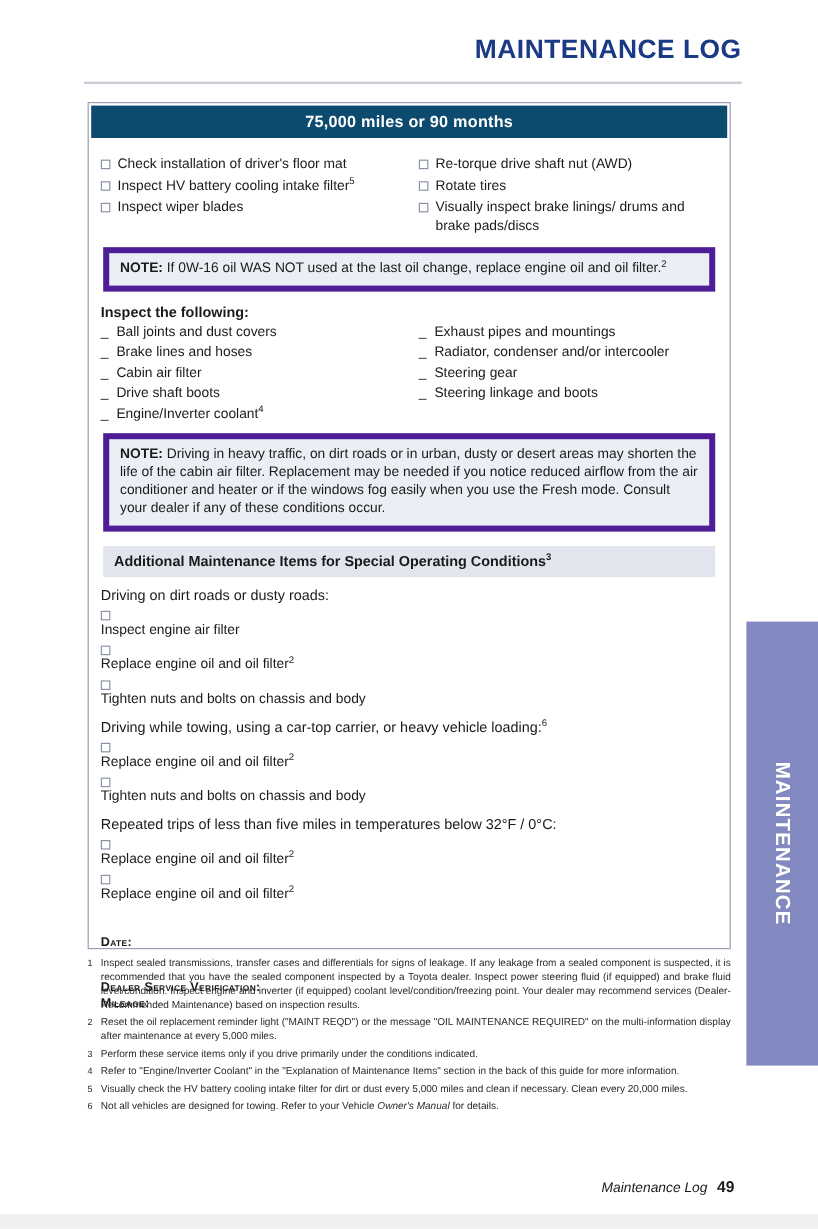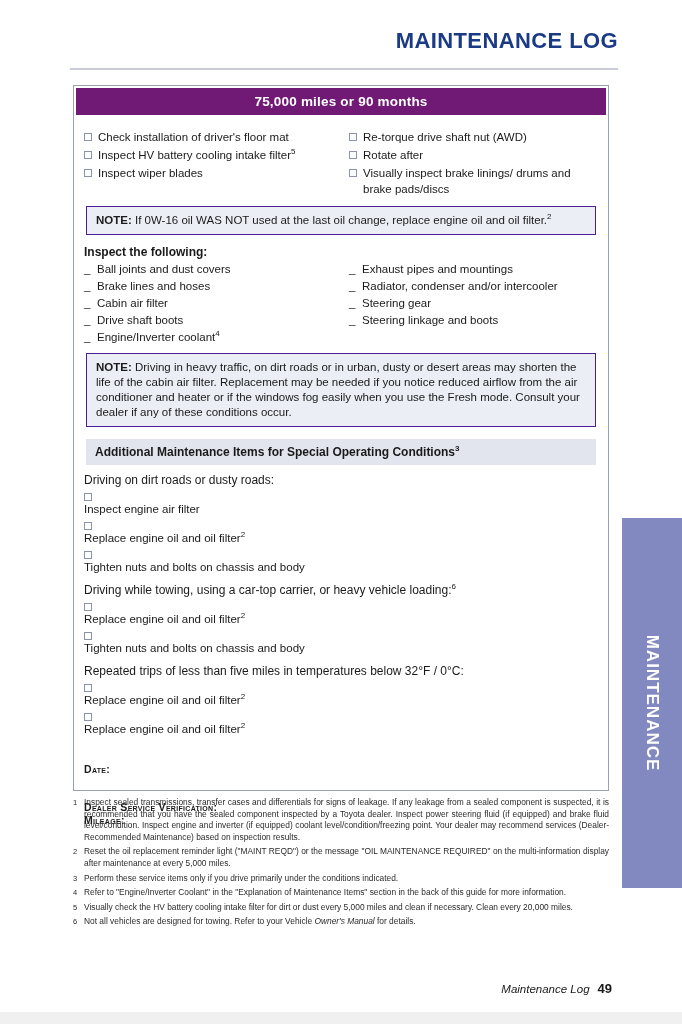--- a/index.html
+++ b/index.html
@@ -54,21 +54,21 @@
     width: 536px;
     height: 706px;
     border: 1px solid #9aa0b4;
     box-sizing: border-box;
     background: #ffffff;
   }
 
   .interval-bar {
     margin: 2px 2px 0 2px;
     height: 27px;
-    background: #701a75;
+    background: #0c4a6e;
     color: #ffffff;
     font-size: 13.5px;
     font-weight: bold;
     display: flex;
     align-items: center;
     justify-content: center;
     letter-spacing: 0.2px;
   }
 
   .inner {
@@ -101,21 +101,21 @@
     margin-top: 4px;
     margin-right: 6px;
     flex: 0 0 auto;
     background: #fff;
   }
   .cb-label { flex: 1 1 auto; }
   sup { font-size: 8px; line-height: 0; vertical-align: super; }
 
   
   .note {
-    border: 1px solid #4c1d95;
+    border: 5px solid #4c1d95;
     background: #eceef5;
     box-sizing: border-box;
     font-size: 11.5px;
     line-height: 15px;
     padding: 6px 9px;
     margin: 7px 2px 0 2px;
   }
   .note b { font-weight: bold; }
 
   
@@ -270,21 +270,21 @@
               <span class="cb-label">Inspect wiper blades</span>
             </div>
           </div>
         <div class="cb-col right" id="cb-right">
             <div class="cb-row">
               <span class="cb-box"></span>
               <span class="cb-label">Re-torque drive shaft nut (AWD)</span>
             </div>
             <div class="cb-row">
               <span class="cb-box"></span>
-              <span class="cb-label">Rotate after</span>
+              <span class="cb-label">Rotate tires</span>
             </div>
             <div class="cb-row">
               <span class="cb-box"></span>
               <span class="cb-label">Visually inspect brake linings/ drums and brake pads/discs</span>
             </div>
           </div>
       </div>
 
       <div class="note">
         <b>NOTE:</b><span> If 0W-16 oil WAS NOT used at the last oil change, replace engine oil and oil filter.</span><sup>2</sup>

